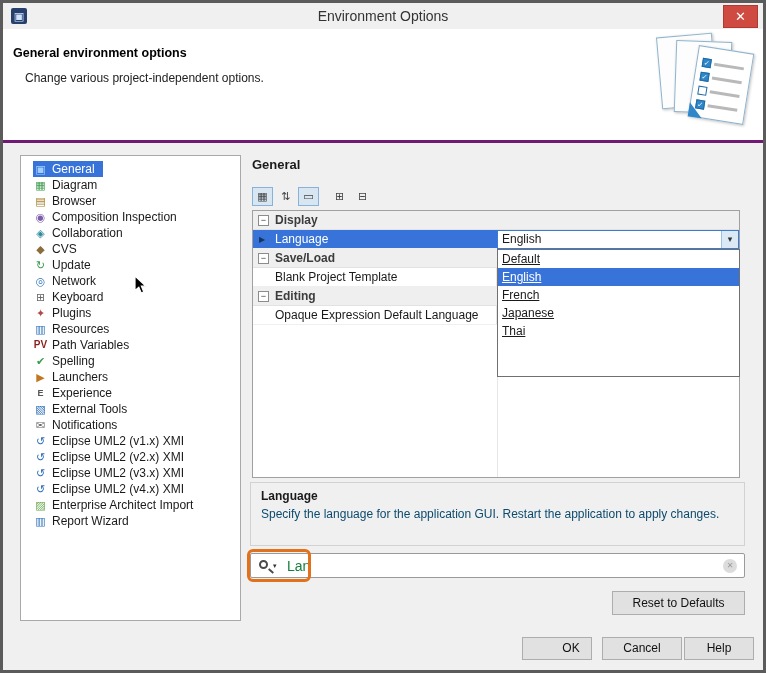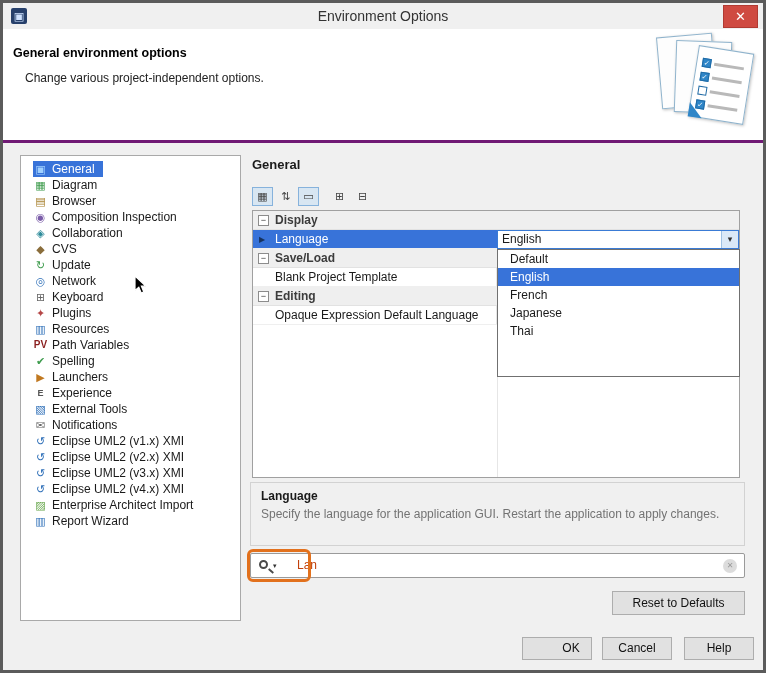--- a/index.html
+++ b/index.html
@@ -88,47 +88,47 @@
   .cell-r { flex:1; background:#fff; position:relative; }
   .selrow .cell-l { background:#3873d9; color:#fff; border-right-color:#3873d9; }
   .marker { position:absolute; left:6px; top:0; font-size:8px; color:#16325e; }
   .combo { position:absolute; left:0; top:0; right:0; height:19px; border:1px solid #3a7bd5;
            background:#fff; display:flex; cursor:pointer; }
   .combo-text { flex:1; padding-left:4px; line-height:17px; }
   .combo-btn { width:17px; background:#dbe9f7; border-left:1px solid #9ec1e3; text-align:center;
                font-size:9px; line-height:17px; color:#333; }
   .dropdown { position:absolute; left:244px; top:38px; width:243px; height:128px; background:#fff;
               border:1px solid #707070; z-index:5; list-style:none; }
-  .dropdown li { height:18px; line-height:18px; padding-left:12px; cursor:pointer; }
+  .dropdown li { height:18px; line-height:18px; padding-left:4px; cursor:pointer;text-decoration:underline; }
   .dropdown li.sel { background:#3873d9; color:#fff; }
 
   .desc { position:absolute; left:247px; top:479px; width:495px; height:64px; background:#f0f0f0;
           border:1px solid #d2d2d2; padding:6px 10px; }
   .desc-title { font-weight:bold; margin-bottom:3px; }
-  .desc-text { line-height:16px; color:#737373; }
+  .desc-text { line-height:16px; color:#0c4a6e; }
 
   .search-field { position:absolute; left:247px; top:550px; width:495px; height:25px; background:#fff;
                   border:1px solid #9a9a9a; border-radius:2px; }
   .mag { position:absolute; left:8px; top:6px; width:9px; height:9px; border:2px solid #4a4a4a;
          border-radius:50%; }
   .mag::after { content:""; position:absolute; left:7px; top:8px; width:6px; height:2px;
                 background:#4a4a4a; transform:rotate(40deg); }
   .s-chev { position:absolute; left:22px; top:8px; font-size:7px; color:#333; }
-  .search-text { position:absolute; left:46px; top:4px; font-size:12px; color:#c2410c; }
+  .search-text { position:absolute; left:36px; top:4px; font-size:14px; color:#15803d; }
   .clear-icon { position:absolute; right:7px; top:5px; width:14px; height:14px; border-radius:50%;
                 background:#dcdcdc; color:#9a9a9a; font-size:8px; line-height:14px; text-align:center; cursor:pointer; }
   .orange-box { position:absolute; left:244px; top:546px; width:64px; height:33px;
                 border:3px solid #e2711d; border-radius:6px; z-index:6; pointer-events:none; }
 
   .btn { position:absolute; height:24px; background:#e1e1e1; border:1px solid #adadad;
          font-size:12px; color:#111; text-align:center; cursor:pointer;
          font-family:"Liberation Sans","DejaVu Sans",sans-serif; }
   .reset-btn { left:609px; top:588px; width:133px; }
   .ok-btn    { left:519px; top:634px; width:70px; height:23px; }
-  .cancel-btn{ left:599px; top:634px; width:70px; height:23px; }
+  .cancel-btn{ left:599px; top:634px; width:80px; height:23px; }
   .help-btn  { left:681px; top:634px; width:70px; height:23px; }
 </style>
 </head>
 <body>
 
 <div class="window">
 
   <div class="titlebar">
     <span class="app-icon">▣</span>
     <span class="title">Environment Options</span>

